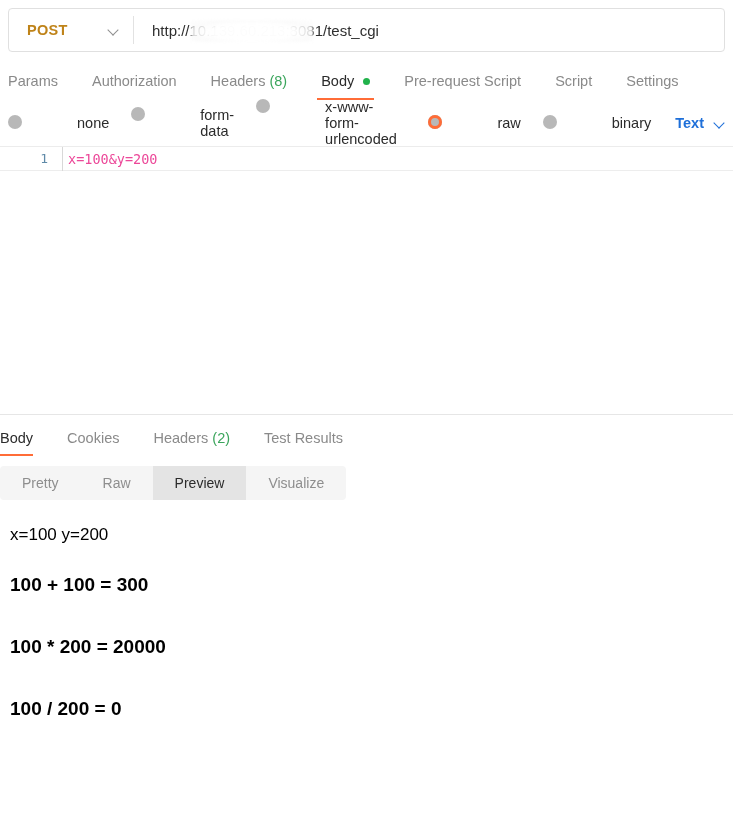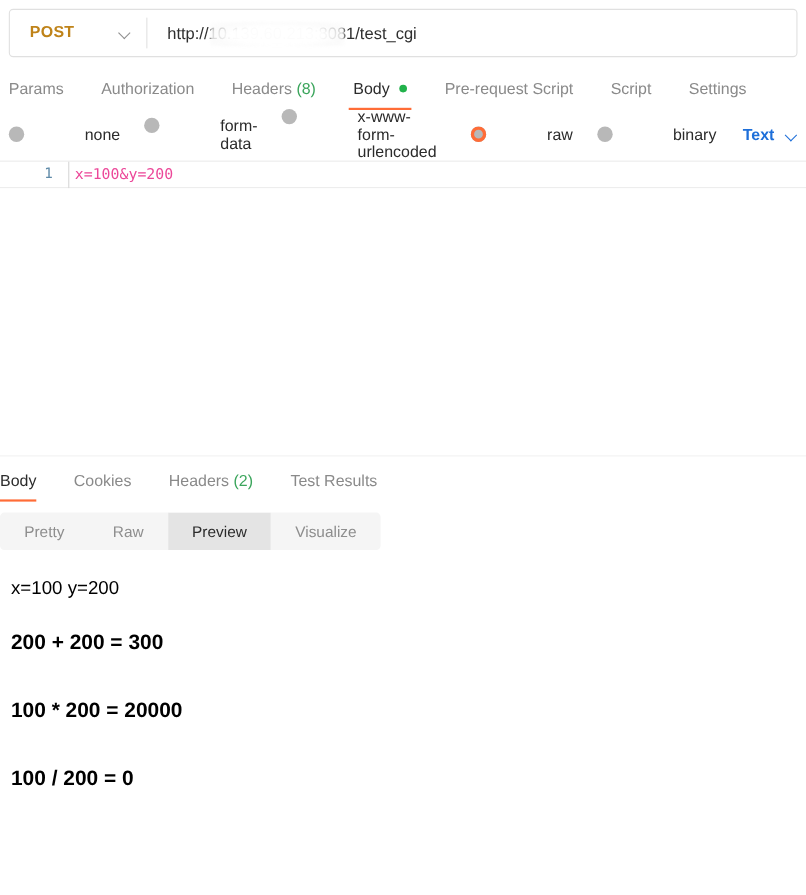--- a/index.html
+++ b/index.html
@@ -435,17 +435,17 @@
       <span>Visualize</span>
     </div>
 
   </div>
 </div>
 
 <div id="preview-pane">
 
   <p id="preview-plain">x=100 y=200</p>
 
-  <p class="preview-h">200 + 200 = 300</p>
+  <p class="preview-h">100 + 100 = 300</p>
   <p class="preview-h">100 * 200 = 20000</p>
   <p class="preview-h">100 / 200 = 0</p>
 
 </div>
 
 </body></html>

